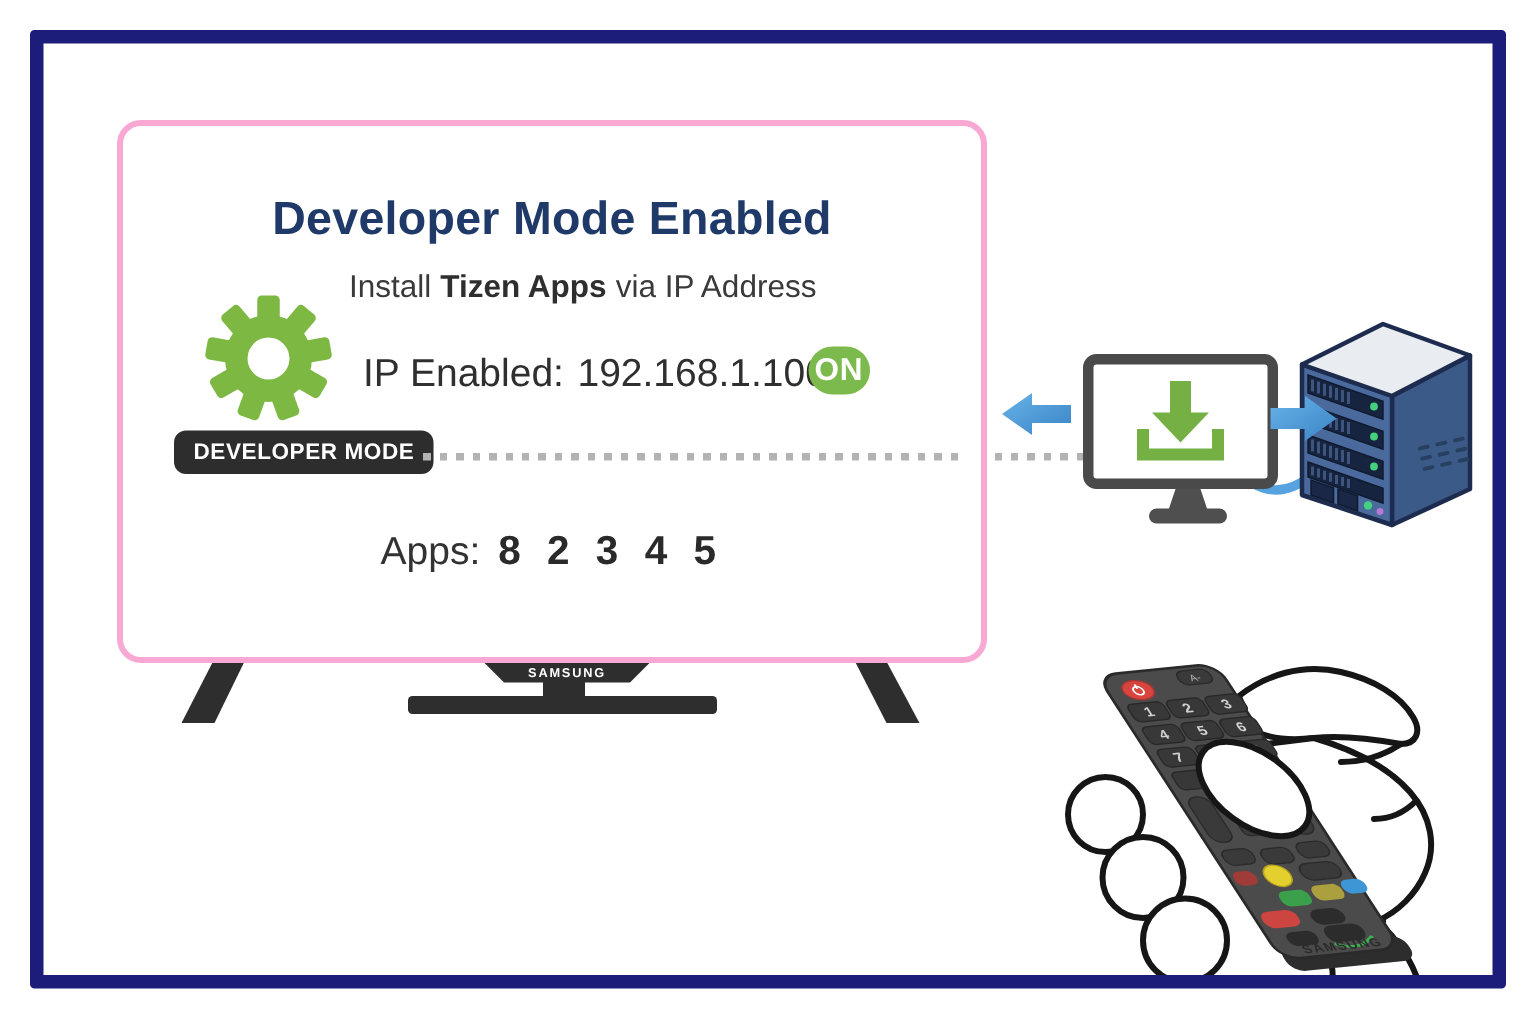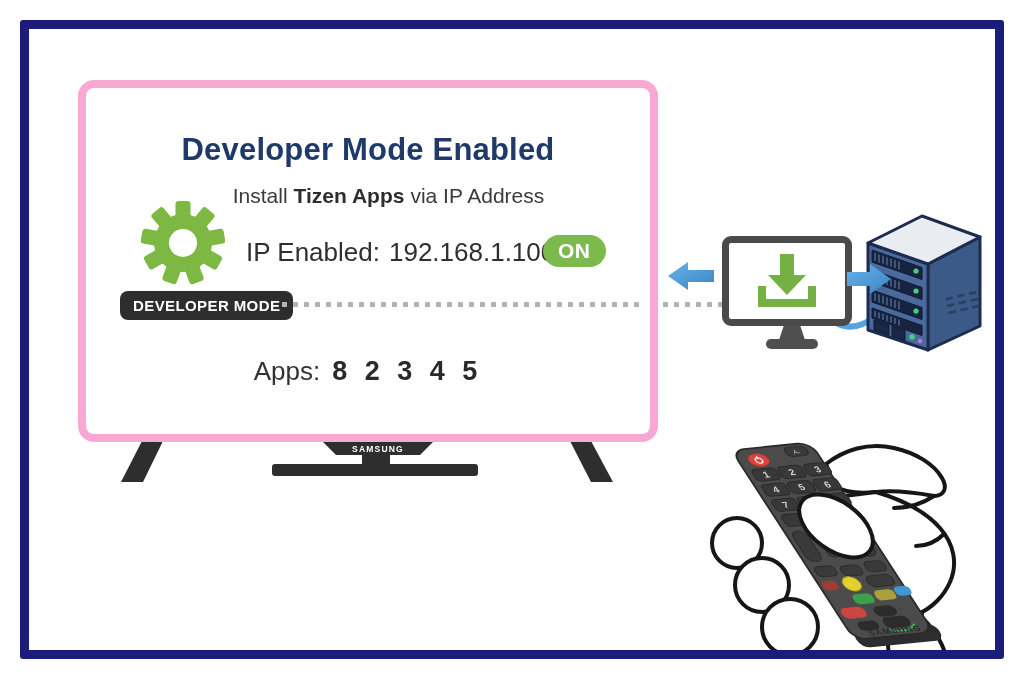--- a/index.html
+++ b/index.html
@@ -7,31 +7,31 @@
          font-family:"Liberation Sans",sans-serif;}
   .stage *{box-sizing:border-box;}
   svg text{font-family:"Liberation Sans",sans-serif;}
 
   
   .border-frame{position:absolute;left:20px;top:20px;width:984px;height:639px;
                 border:9px solid #1c1c7b;border-radius:3px;z-index:40;pointer-events:none;}
 
   
   .tv{position:absolute;left:78px;top:80px;width:580px;height:362px;background:#fff;
-      border:8px solid #f9a8d4;border-radius:16px;z-index:5;}
+      border:4px solid #f9a8d4;border-radius:16px;z-index:5;}
   .tv-title{position:absolute;left:0;right:0;top:44px;text-align:center;
             font-size:31px;font-weight:700;color:#1f3a68;letter-spacing:.2px;}
   .tv-sub{position:absolute;left:0;right:0;top:96px;text-align:center;
           font-size:21px;color:#3a3a3a;padding-left:41px;}
   .tv-sub .sub-bold{font-weight:800;color:#2e2e2e;margin:0 6px;}
   .gear-wrap{position:absolute;left:54px;top:112px;width:86px;height:86px;}
   .ip-text{position:absolute;left:160px;top:149px;font-size:26px;color:#2f2f2f;white-space:nowrap;}
   .ip-text .ip-val{margin-left:9px;}
   .on-pill{position:absolute;left:457px;top:147px;background:#7cba4d;color:#fff;
-           font-size:21px;font-weight:700;padding:4px 15px;border-radius:20px;letter-spacing:.5px;}
+           font-size:21px;font-weight:700;padding:4px 4px;border-radius:20px;letter-spacing:.5px;}
   .dev-badge{position:absolute;left:34px;top:203px;background:#2d2d2d;color:#fff;
              font-size:15px;font-weight:700;padding:6px 13px;border-radius:8px;letter-spacing:.4px;}
   .enter-row{position:absolute;left:0;right:0;top:268px;display:flex;justify-content:center;
              align-items:baseline;gap:12px;}
   .enter-label{font-size:26px;color:#323232;}
   .enter-code{font-size:27px;font-weight:700;color:#2a2a2a;letter-spacing:5px;}
 
   
   .dots{position:absolute;top:302px;height:5px;z-index:6;
         background:repeating-linear-gradient(90deg,#b3b3b3 0,#b3b3b3 5px,transparent 5px,transparent 11px);}

